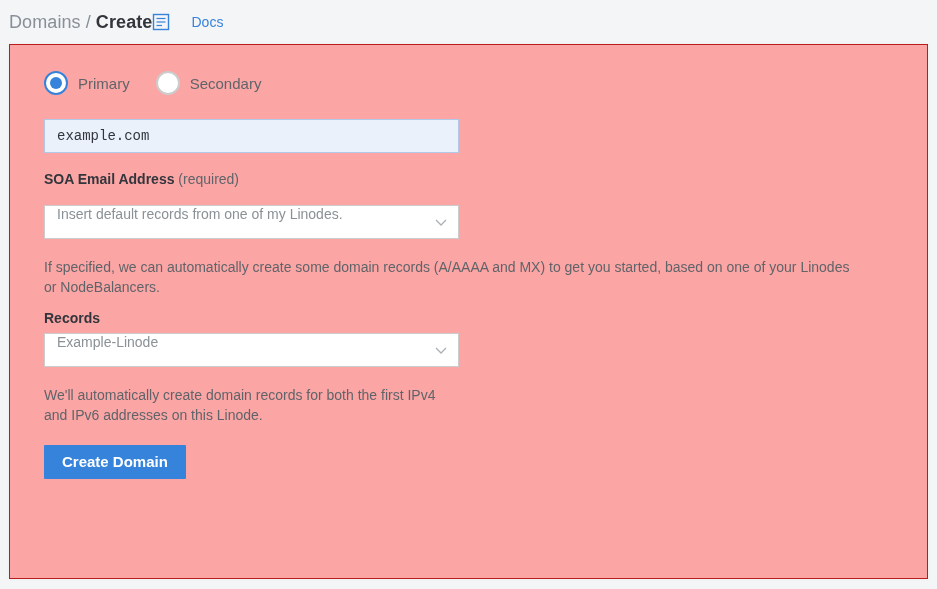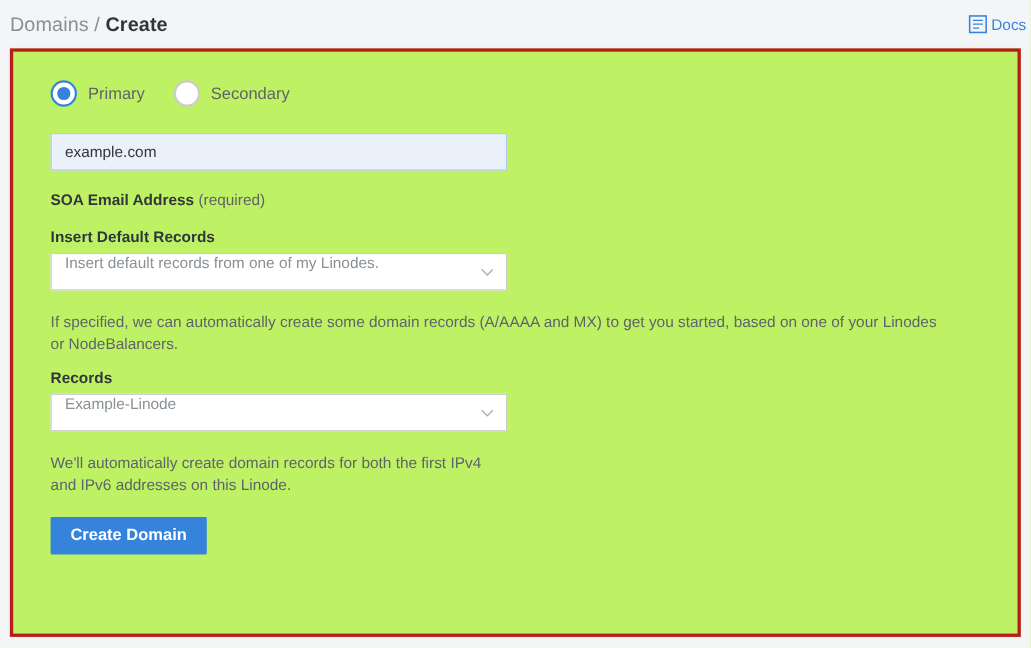--- a/index.html
+++ b/index.html
@@ -22,22 +22,22 @@
     height: 589px;
     box-sizing: border-box;
   }
 
   
   .header {
     height: 44px;
     background: #f4f5f7;
     display: flex;
     align-items: center;
-    justify-content: space-between;
-    padding: 0 4px 0 9px;
+    justify-content: flex-start;
+    padding: 0 16px 0 9px;
     box-sizing: border-box;
   }
   .breadcrumb {
     display: flex;
     align-items: baseline;
     font-size: 18px;
     letter-spacing: 0.1px;
   }
   .breadcrumb .crumb-link {
     color: #888f99;
@@ -49,41 +49,41 @@
     margin: 0 5px;
   }
   .breadcrumb .crumb-current {
     color: #32363c;
     font-weight: bold;
   }
 
   .docs-link {
     display: flex;
     align-items: center;
-    gap: 3px;
+    gap: 21px;
     color: #3683dc;
     font-size: 14px;
     cursor: pointer;
   }
   .docs-icon {
     display: inline-block;
     width: 18px;
     height: 18px;
     line-height: 0;
   }
 
   
   .panel {
     position: absolute;
     left: 9px;
     top: 44px;
     width: 919px;
     height: 535px;
-    background: #bef264;
-    border: 3px solid #b91c1c;
+    background: #fca5a5;
+    border: 1px solid #b91c1c;
     box-sizing: border-box;
     box-shadow: 0 0 5px rgba(0,0,0,0.04);
   }
 
   .form {
     padding: 26px 0 0 34px;
     box-sizing: border-box;
   }
 
   
@@ -144,21 +144,21 @@
     font-weight: normal;
     color: #606469;
   }
   .text-input {
     width: 415px;
     height: 34px;
     box-sizing: border-box;
     border: 1px solid #ccc;
     border-radius: 0;
     padding: 0 12px;
-    font-family: Liberation Sans, sans-serif;
+    font-family: Liberation Mono, monospace;
     font-size: 14px;
     color: #606469;
     background: #fff;
     outline: none;
   }
   .text-input.focused {
     background: #eaf1fb;
     border-color: #b3c7e6;
     color: #32363c;
   }
@@ -271,21 +271,20 @@
       
       <div class="field">
         <label class="field-label">
           <span>SOA Email Address</span>
           <span class="req">(required)</span>
         </label>
       </div>
 
       
       <div class="field">
-        <label class="field-label">Insert Default Records</label>
         <div class="select-wrap">
           <div class="select-box">
             <span>Insert default records from one of my Linodes.</span>
           </div>
           <span class="select-caret">
             <svg width="16" height="16" viewBox="0 0 16 16" fill="none" xmlns="http://www.w3.org/2000/svg">
               <polyline points="3,6 8,11 13,6" stroke="#aab0b6" stroke-width="1.3" fill="none"></polyline>
             </svg>
           </span>
         </div>

